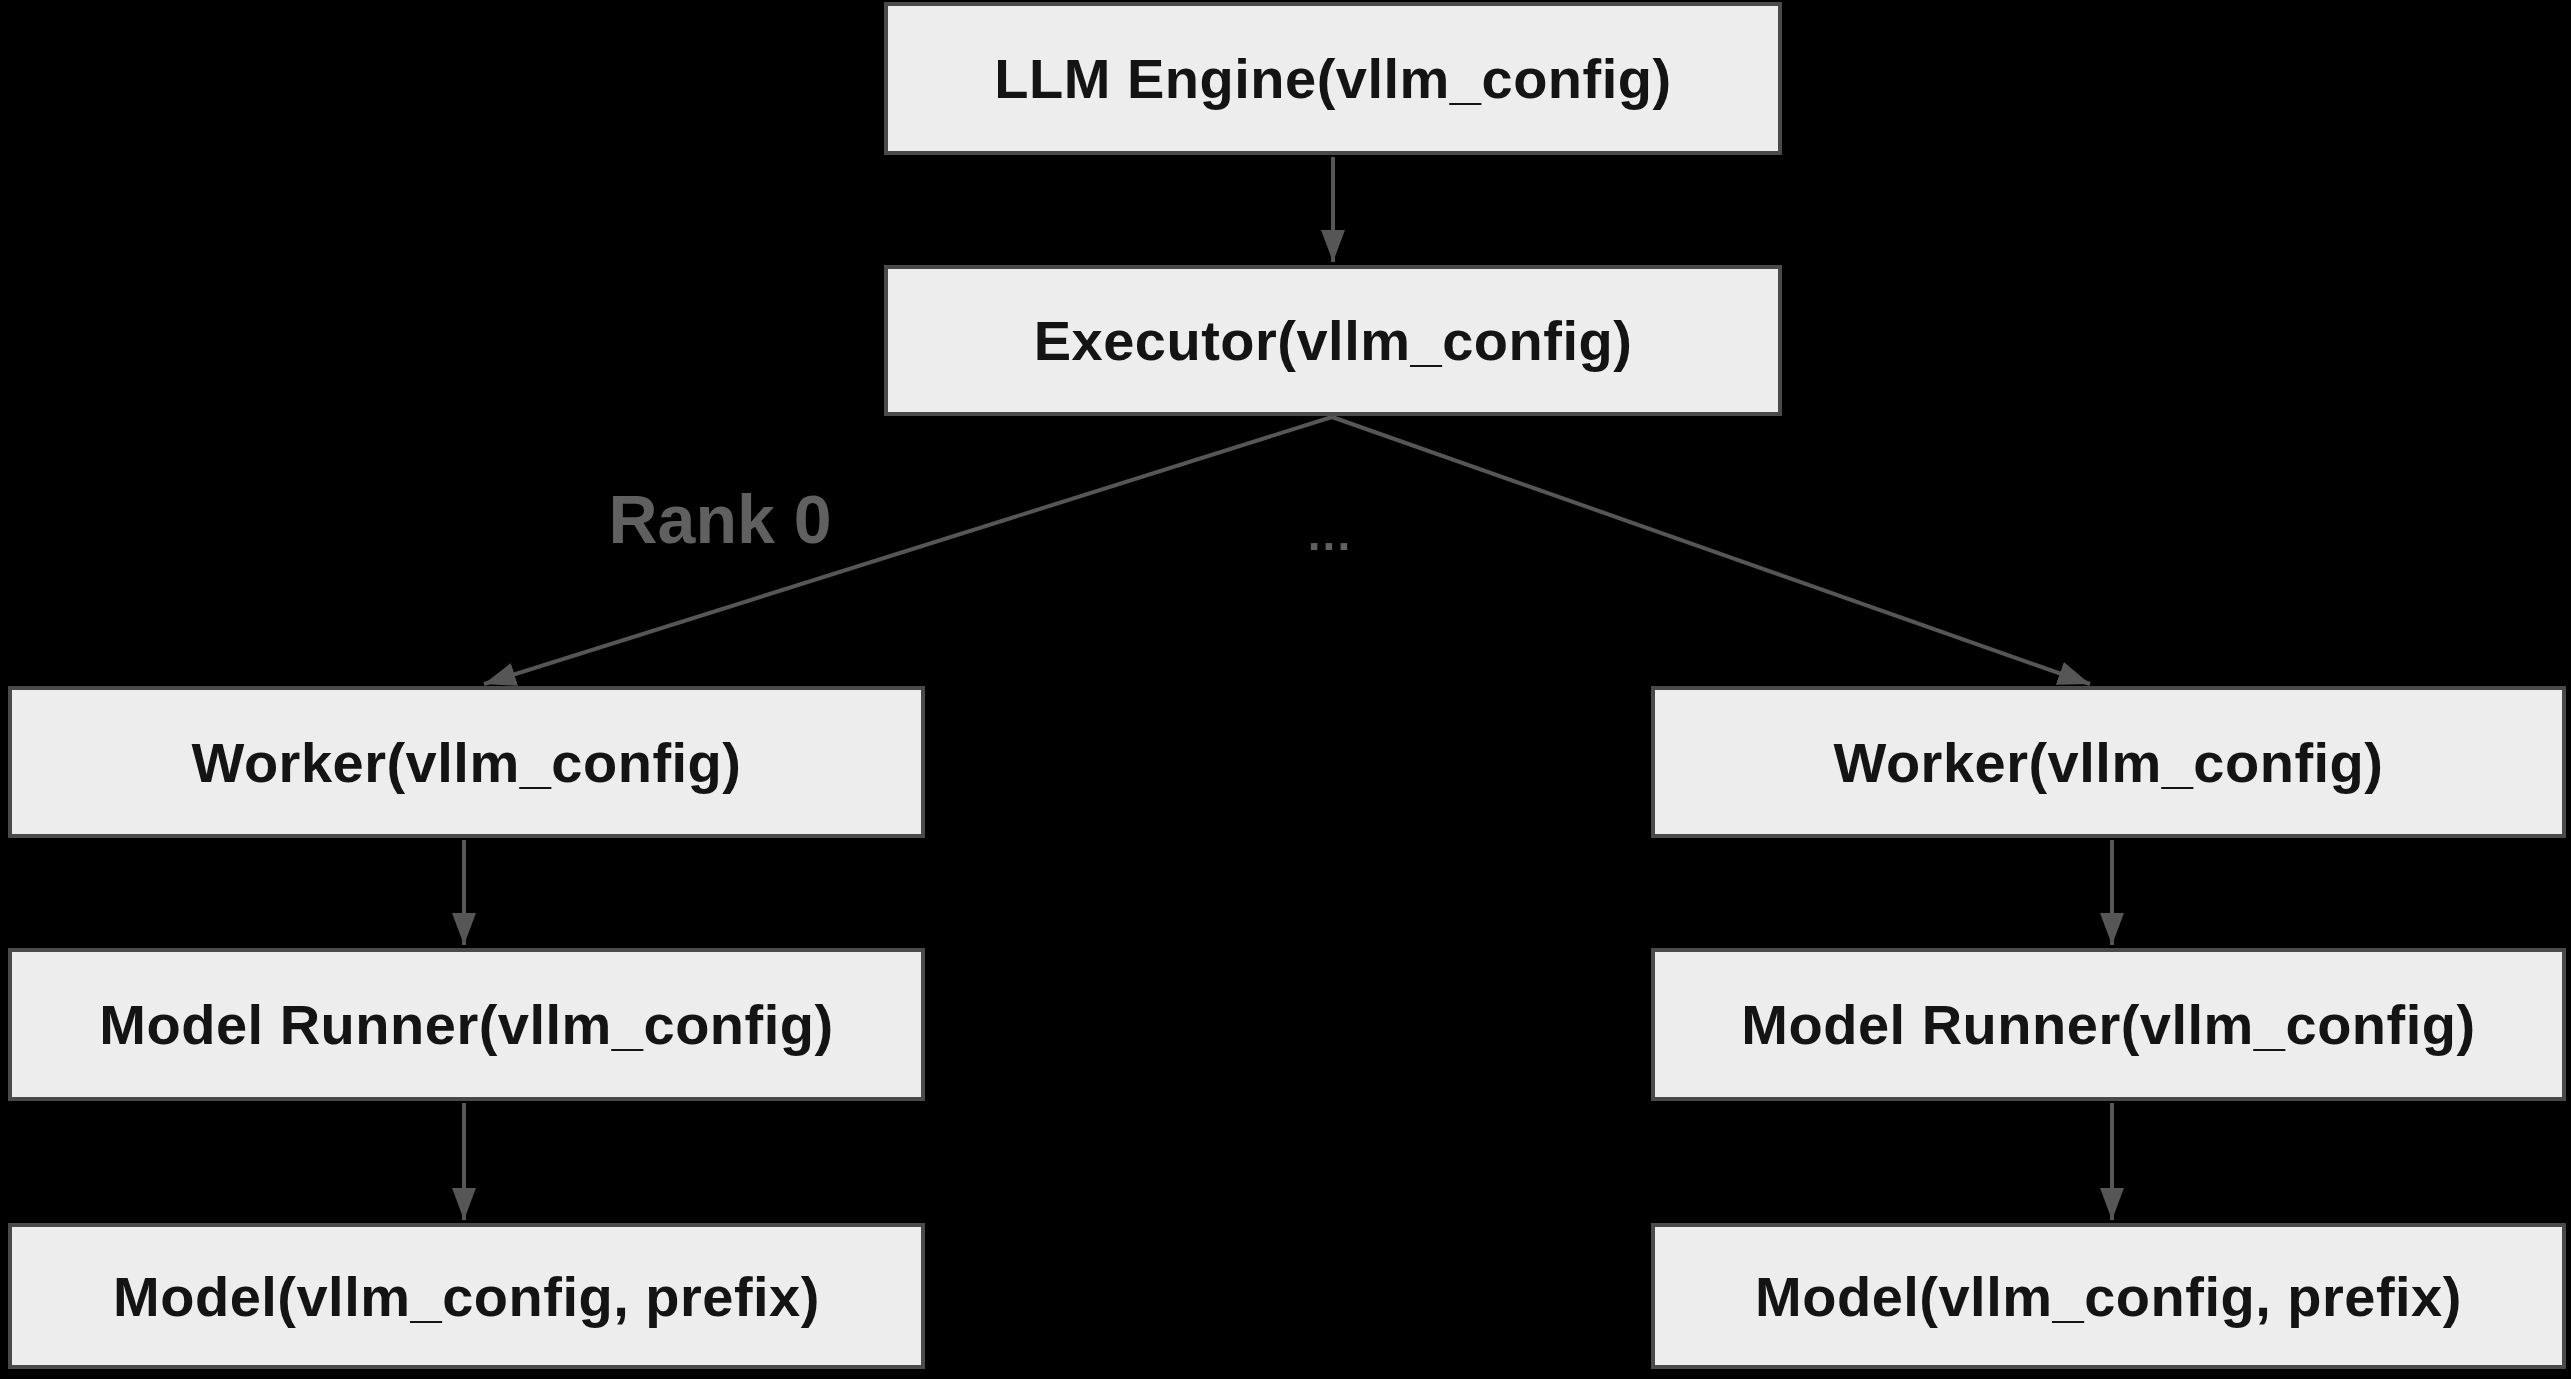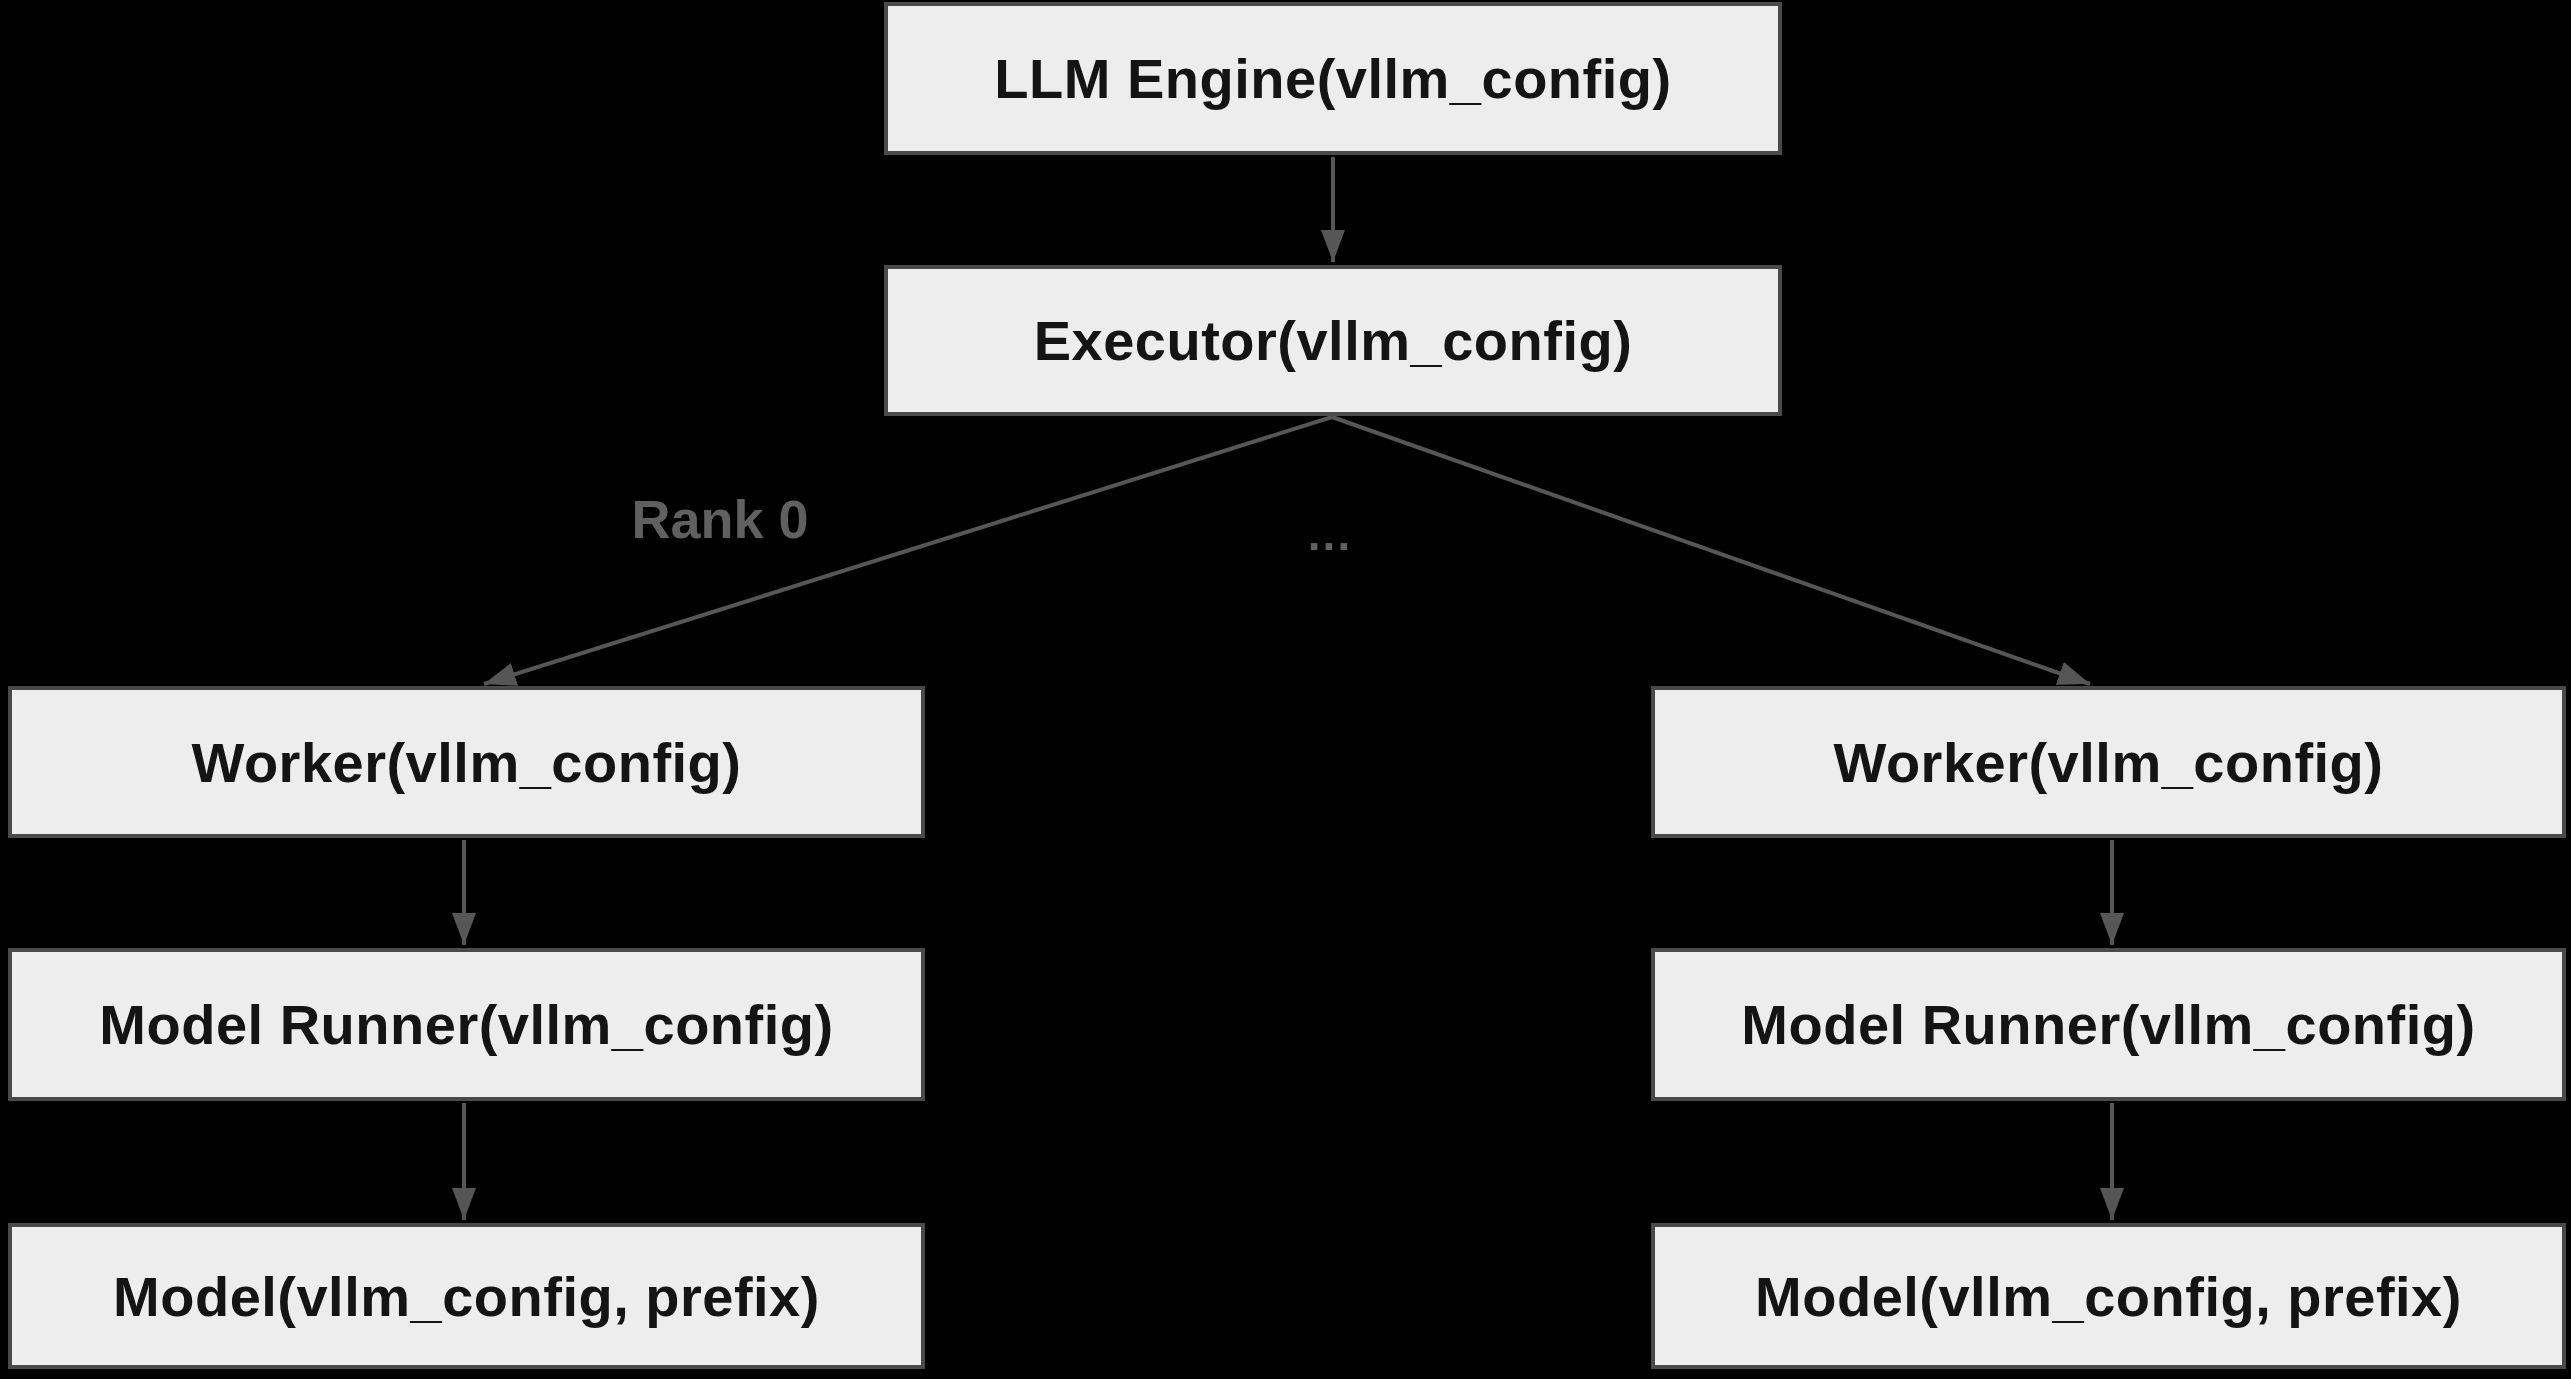--- a/index.html
+++ b/index.html
@@ -45,21 +45,21 @@
     position: absolute;
     left: 0; top: 0;
     width: 2571px;
     height: 1379px;
     pointer-events: none;
   }
   .edge-label {
     position: absolute;
     transform: translate(-50%, -50%);
     color: #606060;
-    font-size: 54px;
+    font-size: 68px;
     font-weight: 700;
     white-space: nowrap;
   }
   #edge-label-rank-0   { left: 720px;  top: 519px; }
   #edge-label-ellipsis { left: 1330px; top: 534px; font-size: 46px; letter-spacing: 2px; }
   #edge-label-rank-n-1 { left: 1972px; top: 519px; }
 </style>
 </head>
 <body>
 

